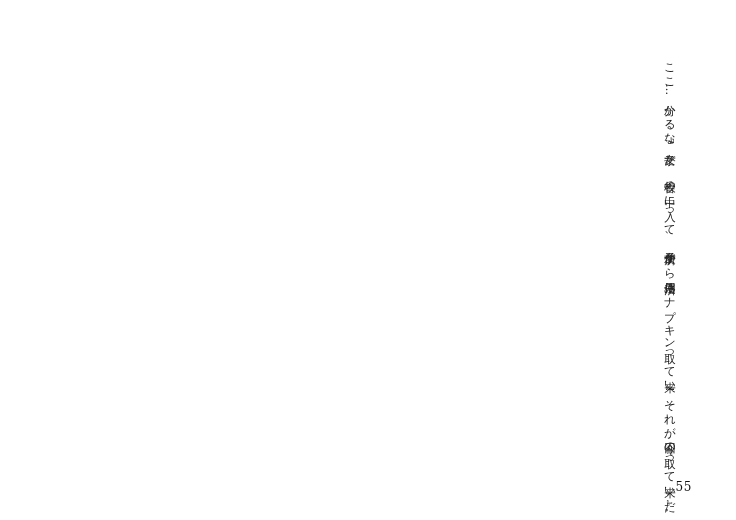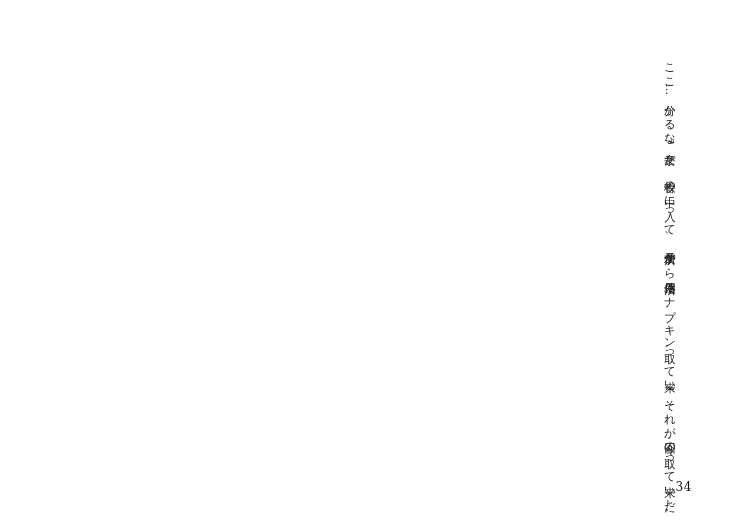--- a/index.html
+++ b/index.html
@@ -67,15 +67,15 @@
 <div class="page">
 
   <div class="text-block" id="text-block">
       <div class="line indent">ここ…分かるな?</div>
       <div class="line">女子だ。</div>
       <div class="line">校舎の中に入って、女子便所から使用済みナプキン取って来い!</div>
       <div class="line">それが今回の『取って来い』だ。</div>
       <div class="line indent">「分かったな?」</div>
     </div>
 
-  <div class="page-number">34</div>
+  <div class="page-number">55</div>
 
 </div>
 
 </body></html>

